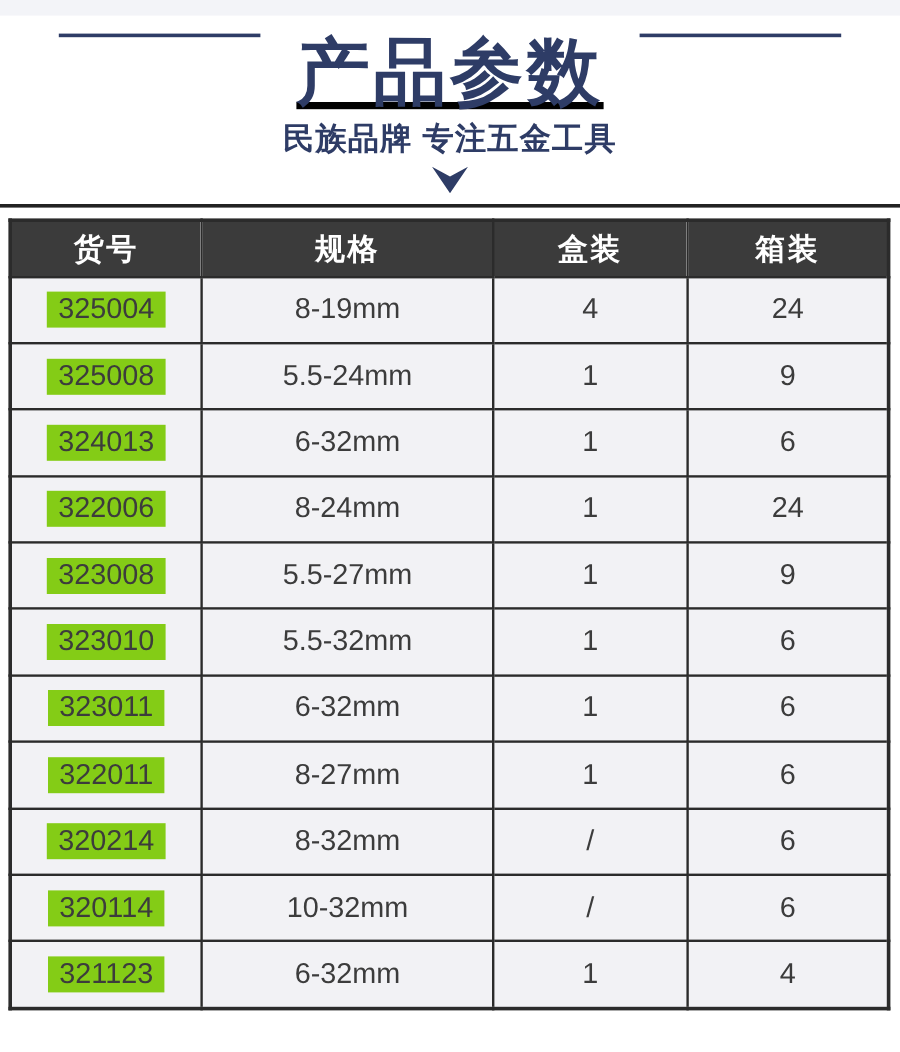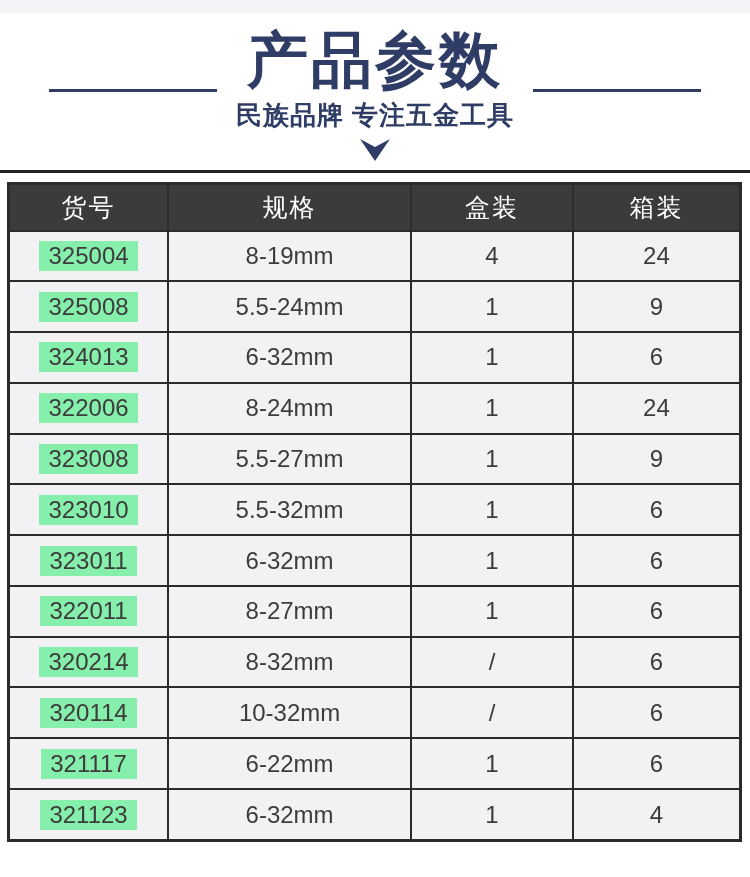--- a/index.html
+++ b/index.html
@@ -13,21 +13,21 @@
   html,body{width:750px;}
   body{
     width:750px;height:877px;
     background:#ffffff;
     font-family:"Liberation Sans","DejaVu Sans",sans-serif;
     overflow:hidden;
   }
   .top-band{width:750px;height:13px;background:#f3f4f8;}
   .header-block{padding-top:15px;text-align:center;}
   .title-row{
-    display:flex;align-items:flex-end;justify-content:center;gap:30px;
+    display:flex;align-items:flex-start;justify-content:center;gap:30px;text-decoration:underline;
   }
   .title-line{width:168px;height:3px;background:var(--accent);}
   .page-title{
     font-size:61px;font-weight:bold;color:var(--accent);
     letter-spacing:3px;line-height:1.05;white-space:nowrap;
   }
   .subtitle{
     margin-top:6px;font-size:26px;font-weight:bold;color:var(--accent);
     letter-spacing:1px;
   }
@@ -40,29 +40,29 @@
     border-collapse:collapse;table-layout:fixed;
     border:3px solid var(--border);
   }
   th,td{
     border:2px solid var(--border);
     text-align:center;vertical-align:middle;
     overflow:hidden;white-space:nowrap;
   }
   thead th{
     background:var(--header-bg);color:#fff;
-    font-size:25px;font-weight:normal;height:47px;
+    font-size:25px;font-weight:bold;height:47px;
     letter-spacing:2px;
   }
   tbody td{
     background:var(--row-bg);color:var(--cell-text);
     font-size:24px;font-weight:normal;
   }
   col.c1{width:21.8%;} col.c2{width:33.2%;} col.c3{width:22.1%;} col.c4{width:22.9%;}
-  .hilite{background:#86efac;padding:1px 9px;display:inline-block;min-width:96px;}
+  .hilite{background:#84cc16;padding:1px 9px;display:inline-block;min-width:96px;}
 </style>
 </head>
 <body>
 
 <div class="top-band"></div>
 
 <div class="header-block">
   <div class="title-row">
     <span class="title-line"></span>
     <span class="page-title">产品参数</span>
@@ -149,26 +149,20 @@
           <td>/</td>
           <td>6</td>
         </tr>
         <tr>
           <td><span class="hilite">320114</span></td>
           <td>10-32mm</td>
           <td>/</td>
           <td>6</td>
         </tr>
         <tr>
-          <td><span class="hilite">321117</span></td>
-          <td>6-22mm</td>
-          <td>1</td>
-          <td>6</td>
-        </tr>
-        <tr>
           <td><span class="hilite">321123</span></td>
           <td>6-32mm</td>
           <td>1</td>
           <td>4</td>
         </tr>
       </tbody>
   </table>
 </div>
 
 </body></html>

